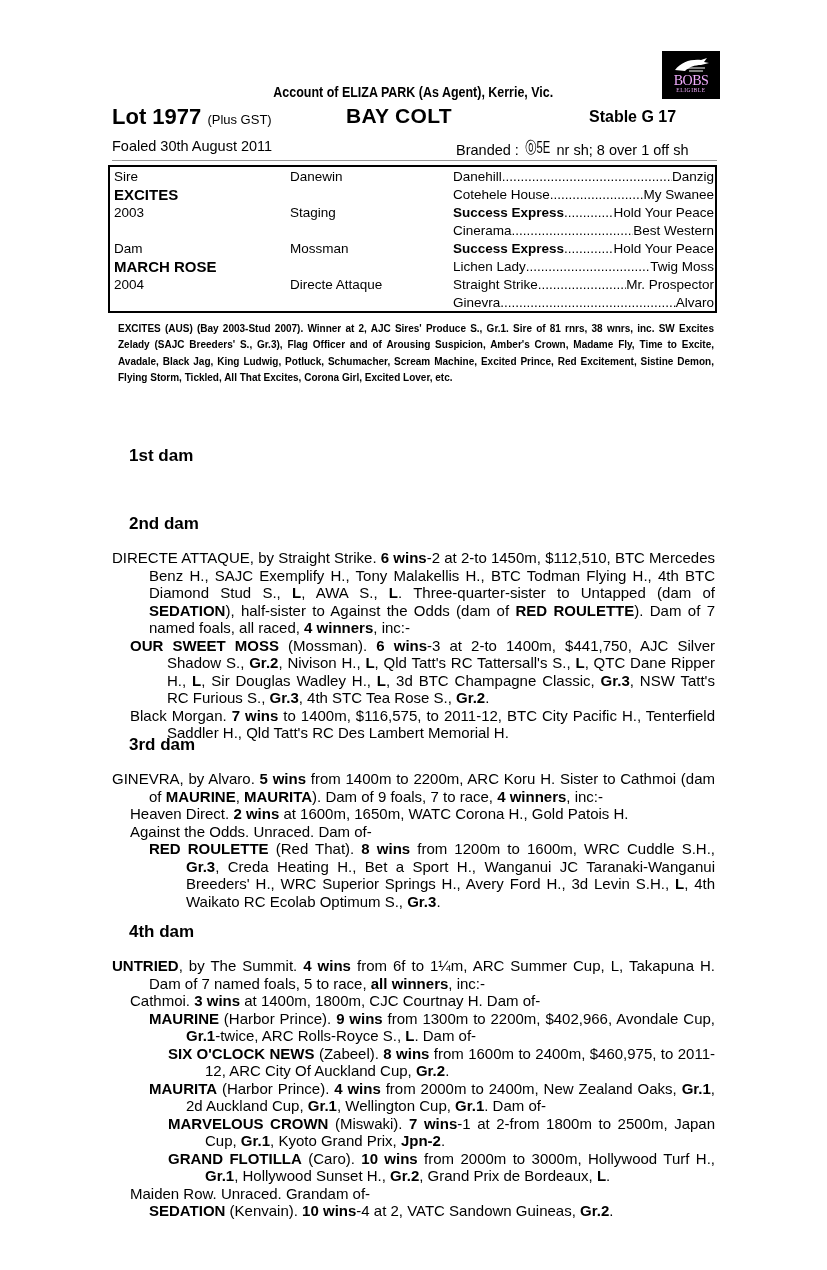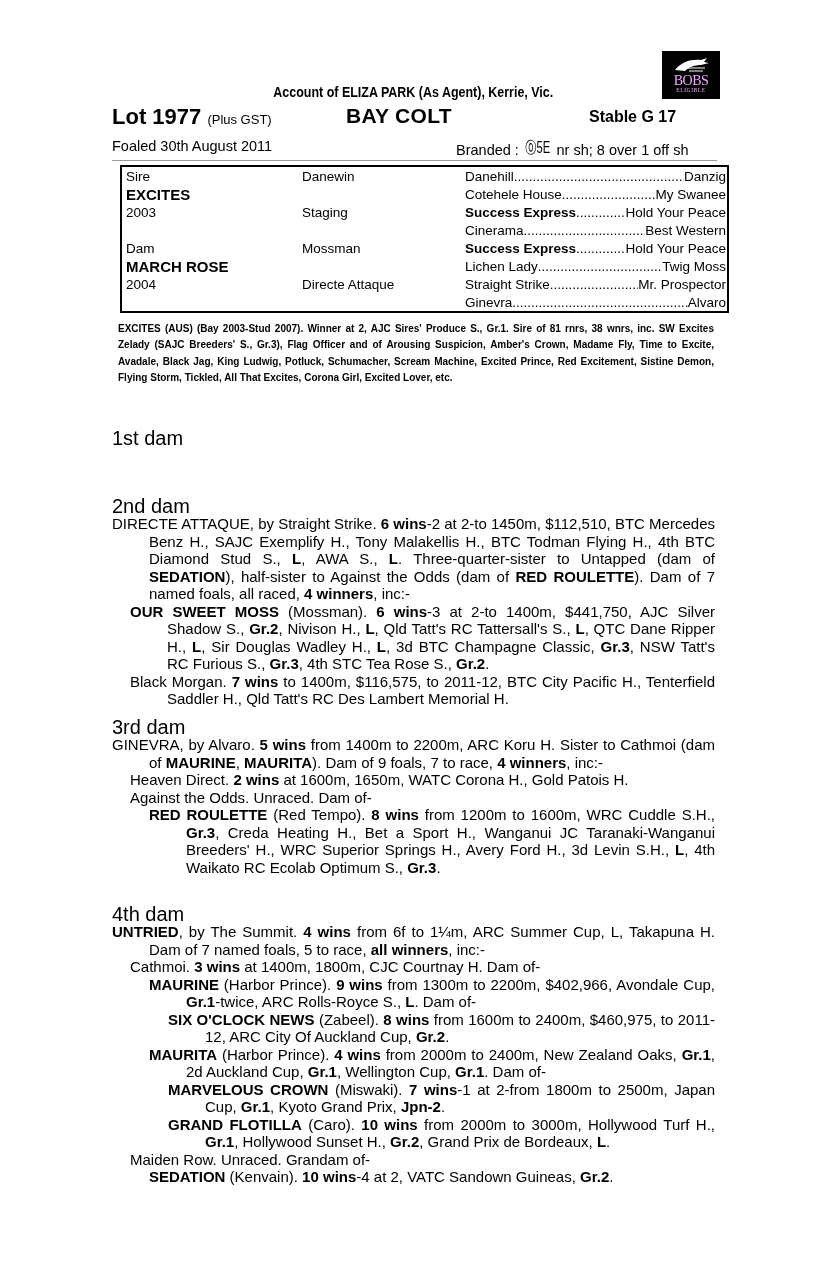--- a/index.html
+++ b/index.html
@@ -13,31 +13,31 @@
   .account { left:0; width:827px; top:84px; text-align:center; font-weight:bold; font-size:14.5px;
              font-family:"Liberation Sans", sans-serif; transform:scaleX(0.86); transform-origin:412px 0; }
   .lot { left:112px; top:104px; font-size:22px; font-weight:bold; }
   .lot .gst { font-size:13px; font-weight:normal; }
   .title { left:346px; top:104px; font-size:21px; font-weight:bold; letter-spacing:0.3px; }
   .stable { left:589px; top:108px; font-size:16px; font-weight:bold; }
   .foaled { left:112px; top:138px; font-size:14.5px; }
   .branded { left:456px; top:138px; font-size:14.5px; }
   .brandmark { font-family:"Liberation Sans Narrow", "Liberation Sans", sans-serif; font-size:16px; display:inline-block; transform:scaleX(0.7); margin:0 -3px; vertical-align:2px; }
   .rule { left:112px; top:160px; width:605px; height:1px; background:#999; }
-  .ped { left:120px; top:165px; width:609px; height:148px; border:2px solid #000; box-sizing:border-box;padding-left:44px; }
+  .ped { left:108px; top:165px; width:609px; height:148px; border:2px solid #000; box-sizing:border-box;padding-left:44px; }
   .ped .cell { position:absolute; font-size:13.5px; line-height:18px; white-space:nowrap; }
   .ped .bold { font-weight:bold; font-size:15px; }
   .ped .ga { left:343px; width:261px; display:flex; }
   .ped .ga .n { white-space:nowrap; }
   .ped .ga .dots { flex:1; overflow:hidden; white-space:nowrap; }
   .ped .ga .dots::before { content:"................................................................................................................"; }
   .ped .ga .g { white-space:nowrap; }
   .sirepara { left:118px; top:321px; width:596px; font-weight:bold; font-size:10px; line-height:16.3px; text-align:justify; }
   .sec { left:112px; width:603px; font-size:15px; line-height:17.5px; }
-  .sec h3 { margin:0; font-size:20px; font-weight:normal; line-height:17px; }
+  .sec h3 { margin:17px; font-size:17px; font-weight:bold; line-height:17px; }
   .p { text-align:justify; }
   .i0 { padding-left:37px; text-indent:-37px; }
   .i1 { margin-left:18px; padding-left:37px; text-indent:-37px; }
   .i2 { margin-left:37px; padding-left:37px; text-indent:-37px; }
   .i3 { margin-left:56px; padding-left:37px; text-indent:-37px; }
   .i2b { margin-left:37px; padding-left:28px; text-indent:-28px; }
   b { font-weight:bold; }
 </style>
 </head>
 <body>
@@ -138,21 +138,21 @@
       <div class="p i1"><span>Black Morgan. </span><b>7 wins</b><span> to 1400m, $116,575, to 2011-12, BTC City Pacific H., Tenterfield Saddler H., Qld Tatt's RC Des Lambert Memorial H.</span></div>
     </div>
 </div>
 
 <div class="abs sec" style="top:719px">
   <h3>3rd dam</h3>
   <div>
       <div class="p i0"><span>GINEVRA, by Alvaro. </span><b>5 wins</b><span> from 1400m to 2200m, ARC Koru H. Sister to Cathmoi (dam of </span><b>MAURINE</b><span>, </span><b>MAURITA</b><span>). Dam of 9 foals, 7 to race, </span><b>4 winners</b><span>, inc:-</span></div>
       <div class="p i1"><span>Heaven Direct. </span><b>2 wins</b><span> at 1600m, 1650m, WATC Corona H., Gold Patois H.</span></div>
       <div class="p i1"><span>Against the Odds. Unraced. Dam of-</span></div>
-      <div class="p i2"><b>RED ROULETTE</b><span> (Red Tempo). </span><b>8 wins</b><span> from 1200m to 1600m, WRC Cuddle S.H., </span><b>Gr.3</b><span>, Creda Heating H., Bet a Sport H., Wanganui JC Taranaki-Wanganui Breeders' H., WRC Superior Springs H., Avery Ford H., 3d Levin S.H., </span><b>L</b><span>, 4th Waikato RC Ecolab Optimum S., </span><b>Gr.3</b><span>.</span></div>
+      <div class="p i2"><b>RED ROULETTE</b><span> (Red That). </span><b>8 wins</b><span> from 1200m to 1600m, WRC Cuddle S.H., </span><b>Gr.3</b><span>, Creda Heating H., Bet a Sport H., Wanganui JC Taranaki-Wanganui Breeders' H., WRC Superior Springs H., Avery Ford H., 3d Levin S.H., </span><b>L</b><span>, 4th Waikato RC Ecolab Optimum S., </span><b>Gr.3</b><span>.</span></div>
     </div>
 </div>
 
 <div class="abs sec" style="top:906px">
   <h3>4th dam</h3>
   <div>
       <div class="p i0"><b>UNTRIED</b><span>, by The Summit. </span><b>4 wins</b><span> from 6f to 1¼m, ARC Summer Cup, L, Takapuna H. Dam of 7 named foals, 5 to race, </span><b>all winners</b><span>, inc:-</span></div>
       <div class="p i1"><span>Cathmoi. </span><b>3 wins</b><span> at 1400m, 1800m, CJC Courtnay H. Dam of-</span></div>
       <div class="p i2"><b>MAURINE</b><span> (Harbor Prince). </span><b>9 wins</b><span> from 1300m to 2200m, $402,966, Avondale Cup, </span><b>Gr.1</b><span>-twice, ARC Rolls-Royce S., </span><b>L</b><span>. Dam of-</span></div>
       <div class="p i3"><b>SIX O'CLOCK NEWS</b><span> (Zabeel). </span><b>8 wins</b><span> from 1600m to 2400m, $460,975, to 2011-12, ARC City Of Auckland Cup, </span><b>Gr.2</b><span>.</span></div>

